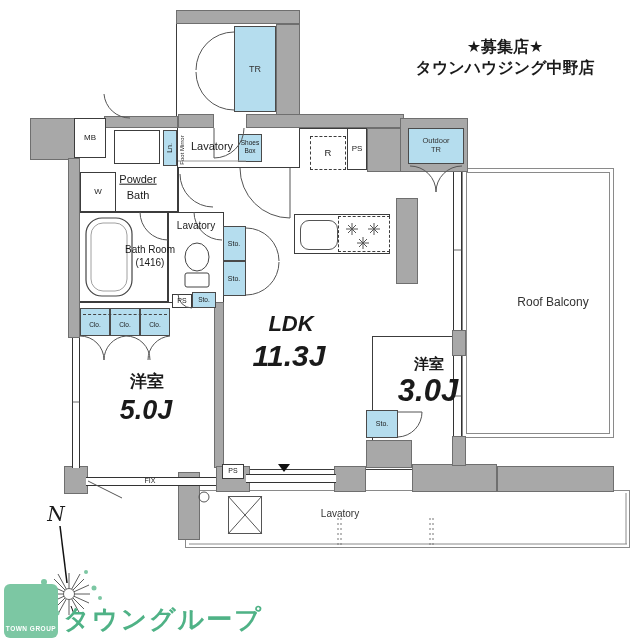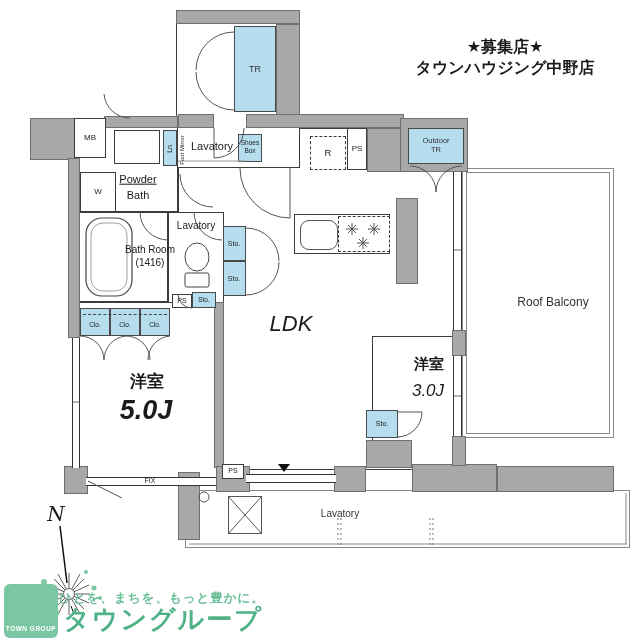--- a/index.html
+++ b/index.html
@@ -201,28 +201,28 @@
   <div class="lbl" style="left:328px;top:153px;font-size:9.5px;">R</div>
   <div class="lbl" style="left:182px;top:301px;font-size:7px;">PS</div>
   <div class="lbl" style="left:233px;top:471px;font-size:7px;">PS</div>
   <div class="lbl" style="left:234px;top:244px;font-size:7px;">Sto.</div>
   <div class="lbl" style="left:234px;top:279px;font-size:7px;">Sto.</div>
   <div class="lbl" style="left:204px;top:300px;font-size:6.5px;">Sto.</div>
   <div class="lbl" style="left:382px;top:424px;font-size:7px;">Sto.</div>
   <div class="lbl" style="left:95px;top:325px;font-size:6.5px;">Clo.</div>
   <div class="lbl" style="left:125px;top:325px;font-size:6.5px;">Clo.</div>
   <div class="lbl" style="left:155px;top:325px;font-size:6.5px;">Clo.</div>
-  <div class="lbl" style="left:291px;top:324px;font-size:22px;font-weight:normal;font-style:italic;">LDK</div>
+  <div class="lbl" style="left:291px;top:324px;font-size:22px;font-weight:bold;font-style:italic;">LDK</div>
+  <div class="lbl" style="left:289px;top:356px;font-size:30px;font-weight:bold;font-style:italic;">11.3J</div>
   <div class="lbl" style="left:147px;top:382px;font-size:17px;font-weight:bold;">洋室</div>
   <div class="lbl" style="left:146px;top:411px;font-size:27px;font-weight:bold;font-style:italic;">5.0J</div>
   <div class="lbl" style="left:429px;top:364px;font-size:15px;font-weight:bold;">洋室</div>
-  <div class="lbl" style="left:428px;top:391px;font-size:17px;font-weight:normal;font-style:italic;">3.0J</div>
+  <div class="lbl" style="left:428px;top:391px;font-size:31px;font-weight:bold;font-style:italic;">3.0J</div>
   <div class="lbl" style="left:553px;top:303px;font-size:12px;color:#333;">Roof Balcony</div>
   <div class="lbl" style="left:340px;top:514px;font-size:10px;color:#333;">Lavatory</div>
   <div class="lbl" style="left:150px;top:481px;font-size:7px;z-index:41;">FIX</div>
   <div class="lbl" style="left:56px;top:514px;font-size:20px;font-style:italic;font-family:'DejaVu Serif',serif;">N</div>
 
   <div class="logo-sq"></div>
   <div class="lbl" style="left:31px;top:629px;font-size:6.5px;font-weight:bold;color:#fff;letter-spacing:.5px;z-index:46;">TOWN GROUP</div>
-  <div class="lbl" style="left:162px;top:598px;font-size:12.5px;font-weight:bold;color:#6abf97;letter-spacing:1px;z-index:46;">ひとを、まちを、もっと豊かに。</div>
   <div class="lbl" style="left:163px;top:620px;font-size:26px;font-weight:bold;color:#4fb286;letter-spacing:2px;z-index:46;">タウングループ</div>
 
 </div>
 
 </body></html>

